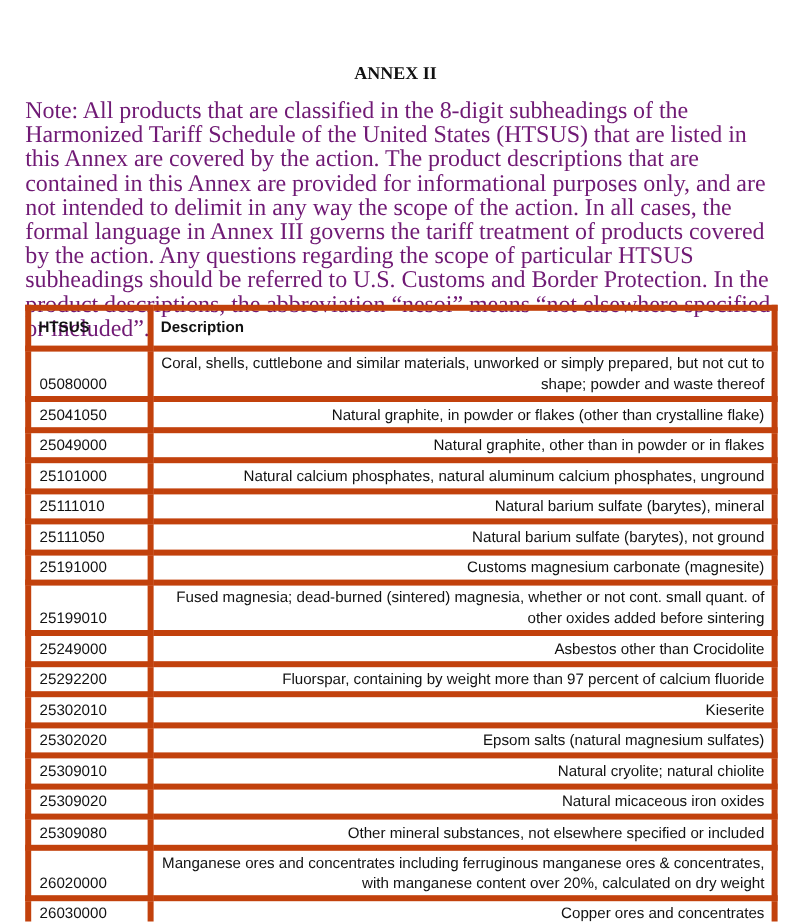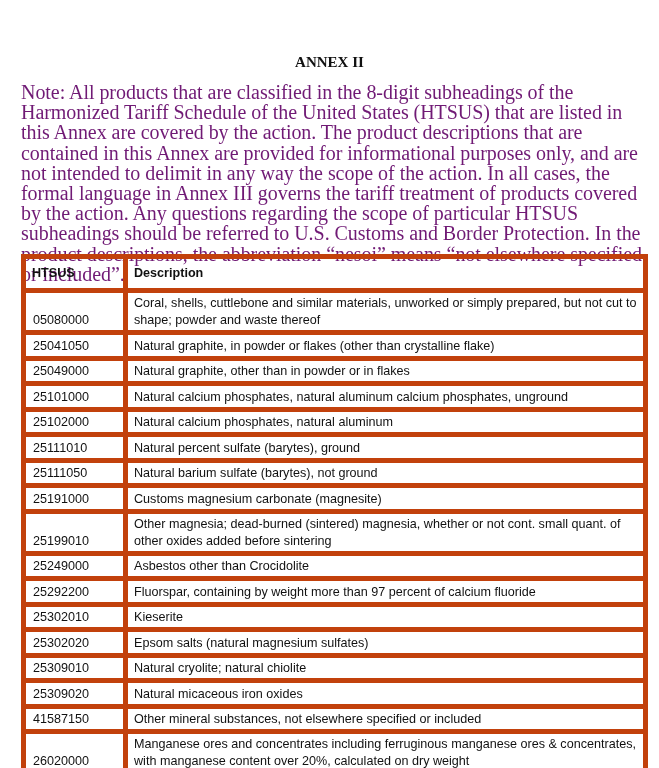--- a/index.html
+++ b/index.html
@@ -21,21 +21,21 @@
   }
   table.annex col.c1 { width: 102px; }
   table.annex col.c2 { width: 520px; }
   table.annex th, table.annex td {
     border: 5px solid #c2410c; padding: 0 6px; vertical-align: bottom; text-align: left;
     line-height: 17px;
   }
   table.annex th { height: 29px; vertical-align: middle; font-weight: bold; font-size: 12.6px; }
   table.annex td { height: 19.5px; }
   table.annex td.code { padding-left: 7px; padding-bottom: 1px; margin-top: 17px; }
-  table.annex td.desc { padding-left: 6px; padding-bottom: 1px; }
+  table.annex td.desc { padding-left: 6px; padding-bottom: 1px; text-align: right; }
   table.annex tr.double td { height: 36px; }
 </style>
 </head>
 <body>
 
 <div class="page">
   <div class="title">ANNEX II</div>
   <div class="note">Note: All products that are classified in the 8-digit subheadings of the Harmonized Tariff Schedule of the United States (HTSUS) that are listed in this Annex are covered by the action. The product descriptions that are contained in this Annex are provided for informational purposes only, and are not intended to delimit in any way the scope of the action. In all cases, the formal language in Annex III governs the tariff treatment of products covered by the action. Any questions regarding the scope of particular HTSUS subheadings should be referred to U.S. Customs and Border Protection. In the product descriptions, the abbreviation “nesoi” means “not elsewhere specified or included”.</div>
 
   <table class="annex">
@@ -60,38 +60,34 @@
         </tr>
       <tr>
           <td class="code">25049000</td>
           <td class="desc">Natural graphite, other than in powder or in flakes</td>
         </tr>
       <tr>
           <td class="code">25101000</td>
           <td class="desc">Natural calcium phosphates, natural aluminum calcium phosphates, unground</td>
         </tr>
       <tr>
-          <td class="code">25102000</td>
-          <td class="desc">Natural calcium phosphates, natural aluminum</td>
-        </tr>
-      <tr>
           <td class="code">25111010</td>
-          <td class="desc">Natural percent sulfate (barytes), ground</td>
+          <td class="desc">Natural barium sulfate (barytes), mineral</td>
         </tr>
       <tr>
           <td class="code">25111050</td>
           <td class="desc">Natural barium sulfate (barytes), not ground</td>
         </tr>
       <tr>
           <td class="code">25191000</td>
           <td class="desc">Customs magnesium carbonate (magnesite)</td>
         </tr>
       <tr class="double">
           <td class="code">25199010</td>
-          <td class="desc">Other magnesia; dead-burned (sintered) magnesia, whether or not cont. small quant. of other oxides added before sintering</td>
+          <td class="desc">Fused magnesia; dead-burned (sintered) magnesia, whether or not cont. small quant. of other oxides added before sintering</td>
         </tr>
       <tr>
           <td class="code">25249000</td>
           <td class="desc">Asbestos other than Crocidolite</td>
         </tr>
       <tr>
           <td class="code">25292200</td>
           <td class="desc">Fluorspar, containing by weight more than 97 percent of calcium fluoride</td>
         </tr>
       <tr>
@@ -104,21 +100,21 @@
         </tr>
       <tr>
           <td class="code">25309010</td>
           <td class="desc">Natural cryolite; natural chiolite</td>
         </tr>
       <tr>
           <td class="code">25309020</td>
           <td class="desc">Natural micaceous iron oxides</td>
         </tr>
       <tr>
-          <td class="code">41587150</td>
+          <td class="code">25309080</td>
           <td class="desc">Other mineral substances, not elsewhere specified or included</td>
         </tr>
       <tr class="double">
           <td class="code">26020000</td>
           <td class="desc">Manganese ores and concentrates including ferruginous manganese ores &amp; concentrates, with manganese content over 20%, calculated on dry weight</td>
         </tr>
       <tr>
           <td class="code">26030000</td>
           <td class="desc">Copper ores and concentrates</td>
         </tr>

